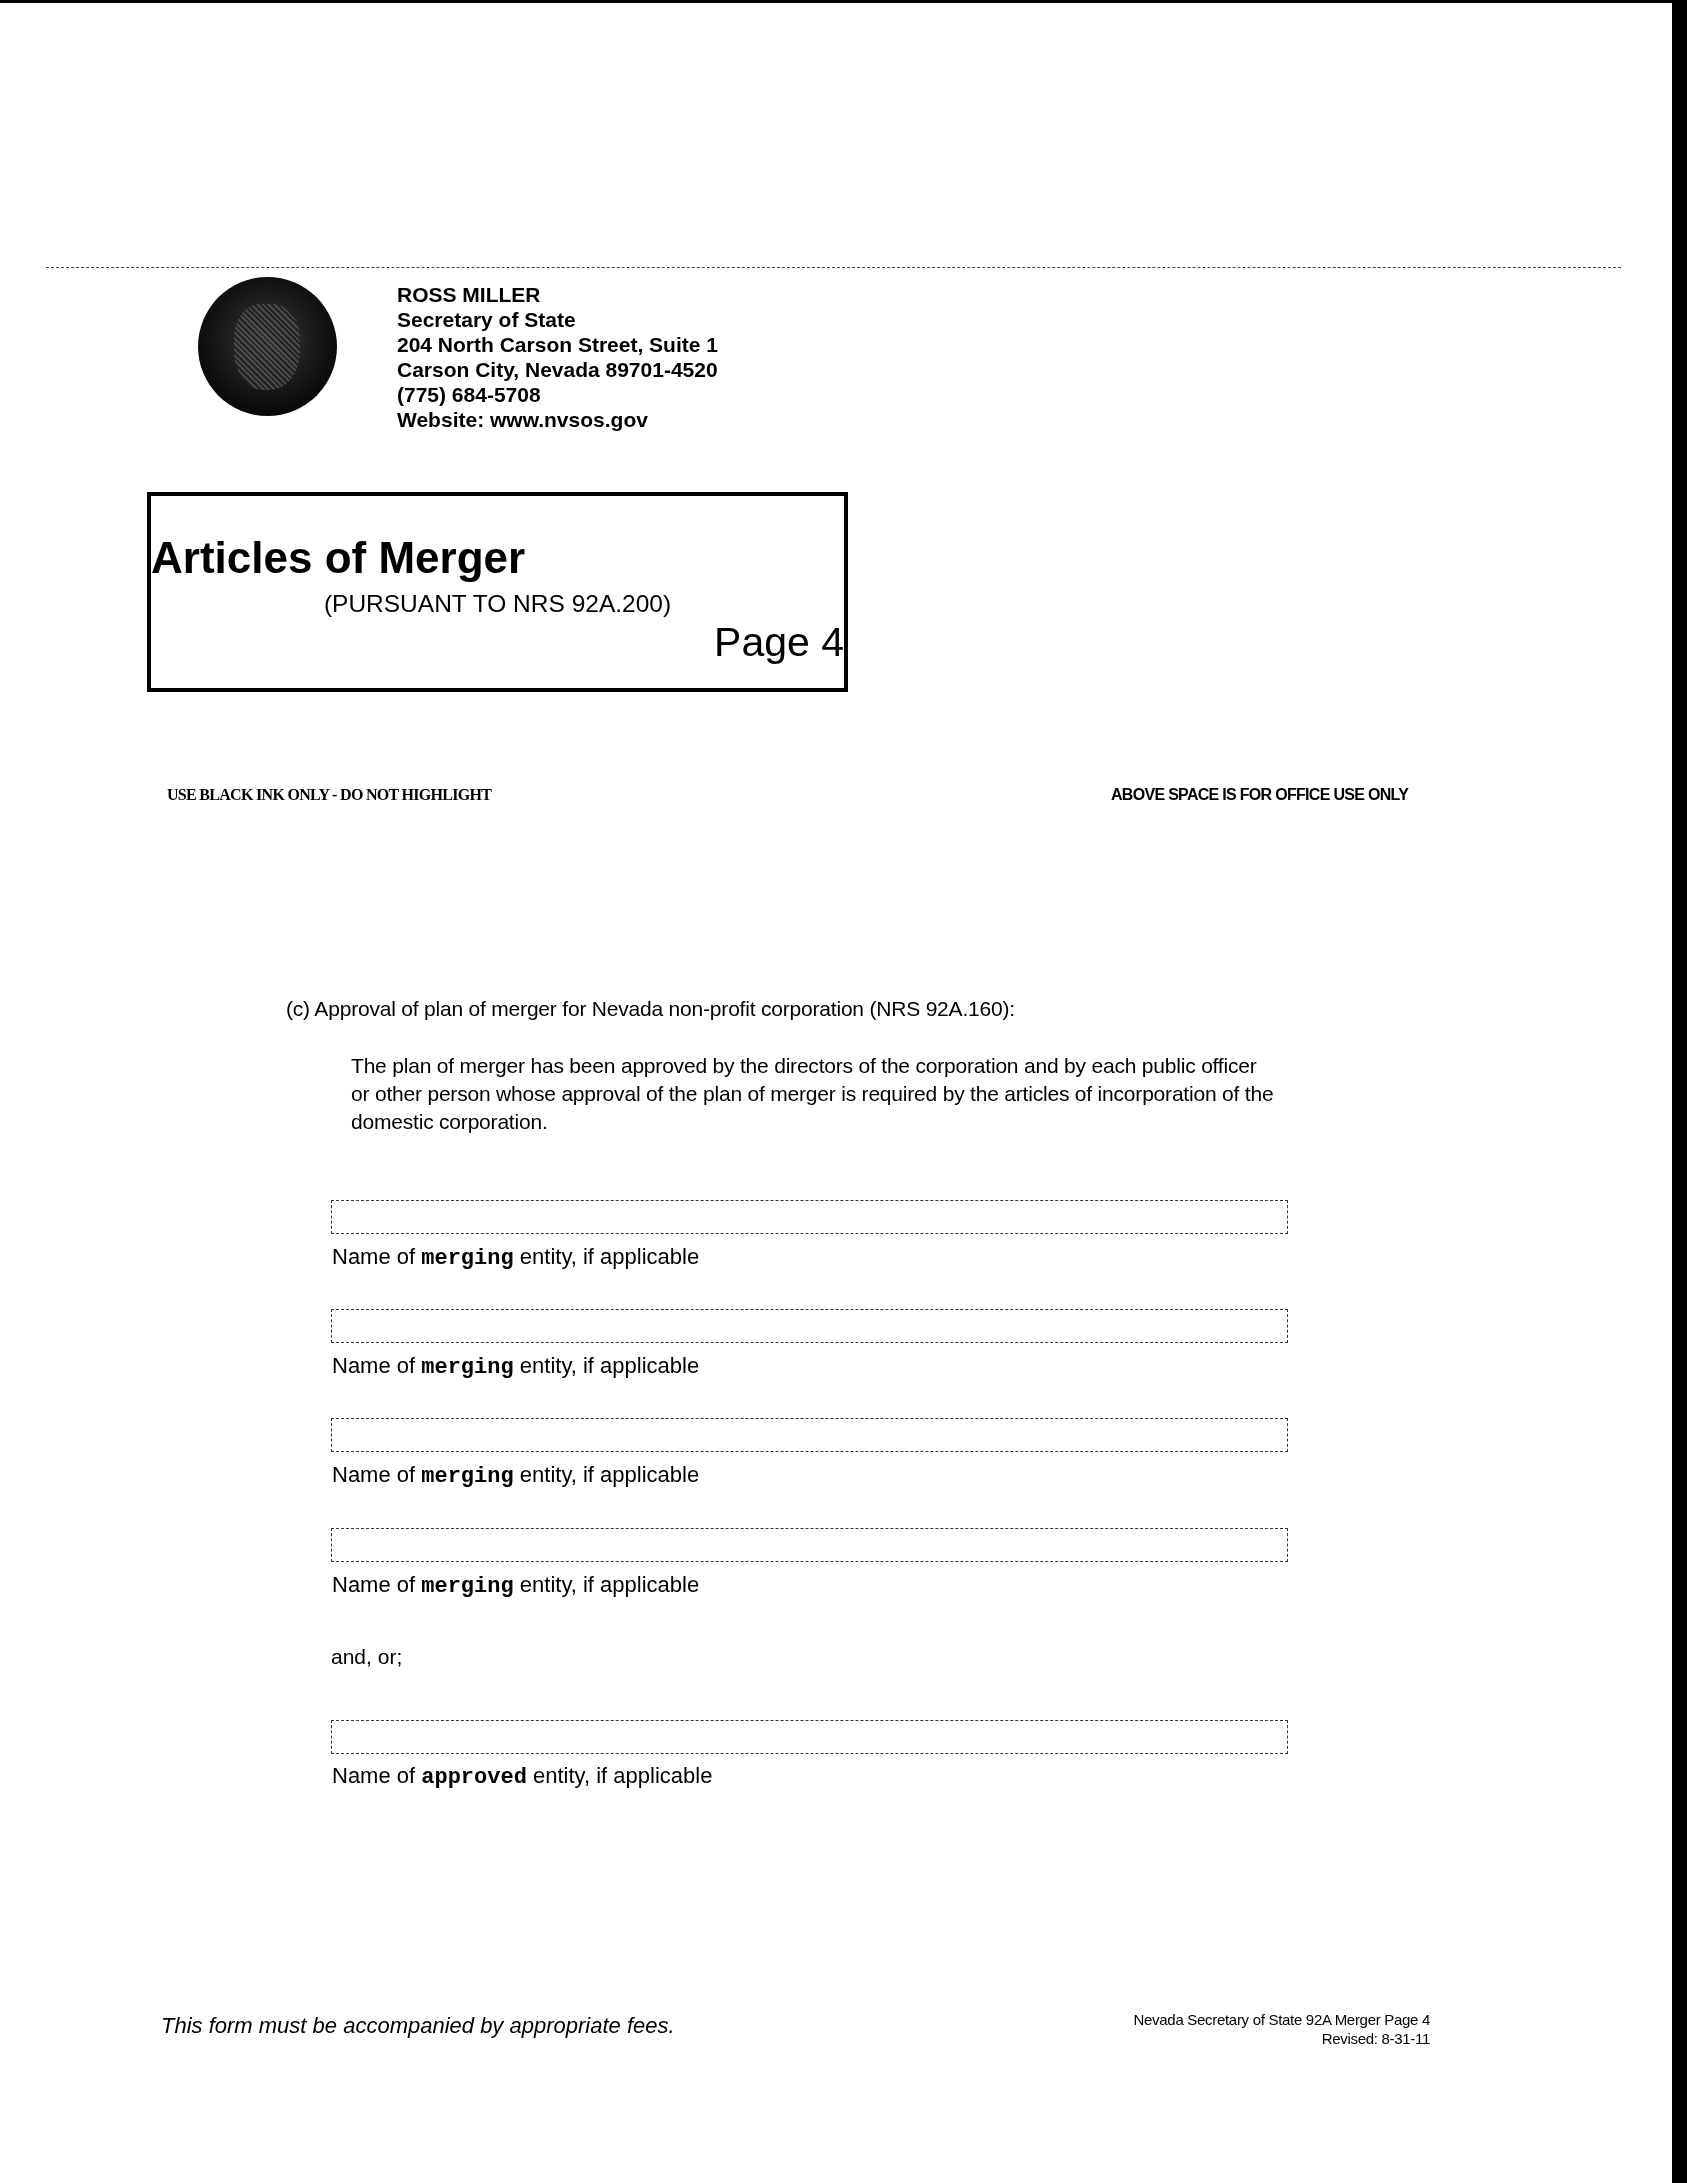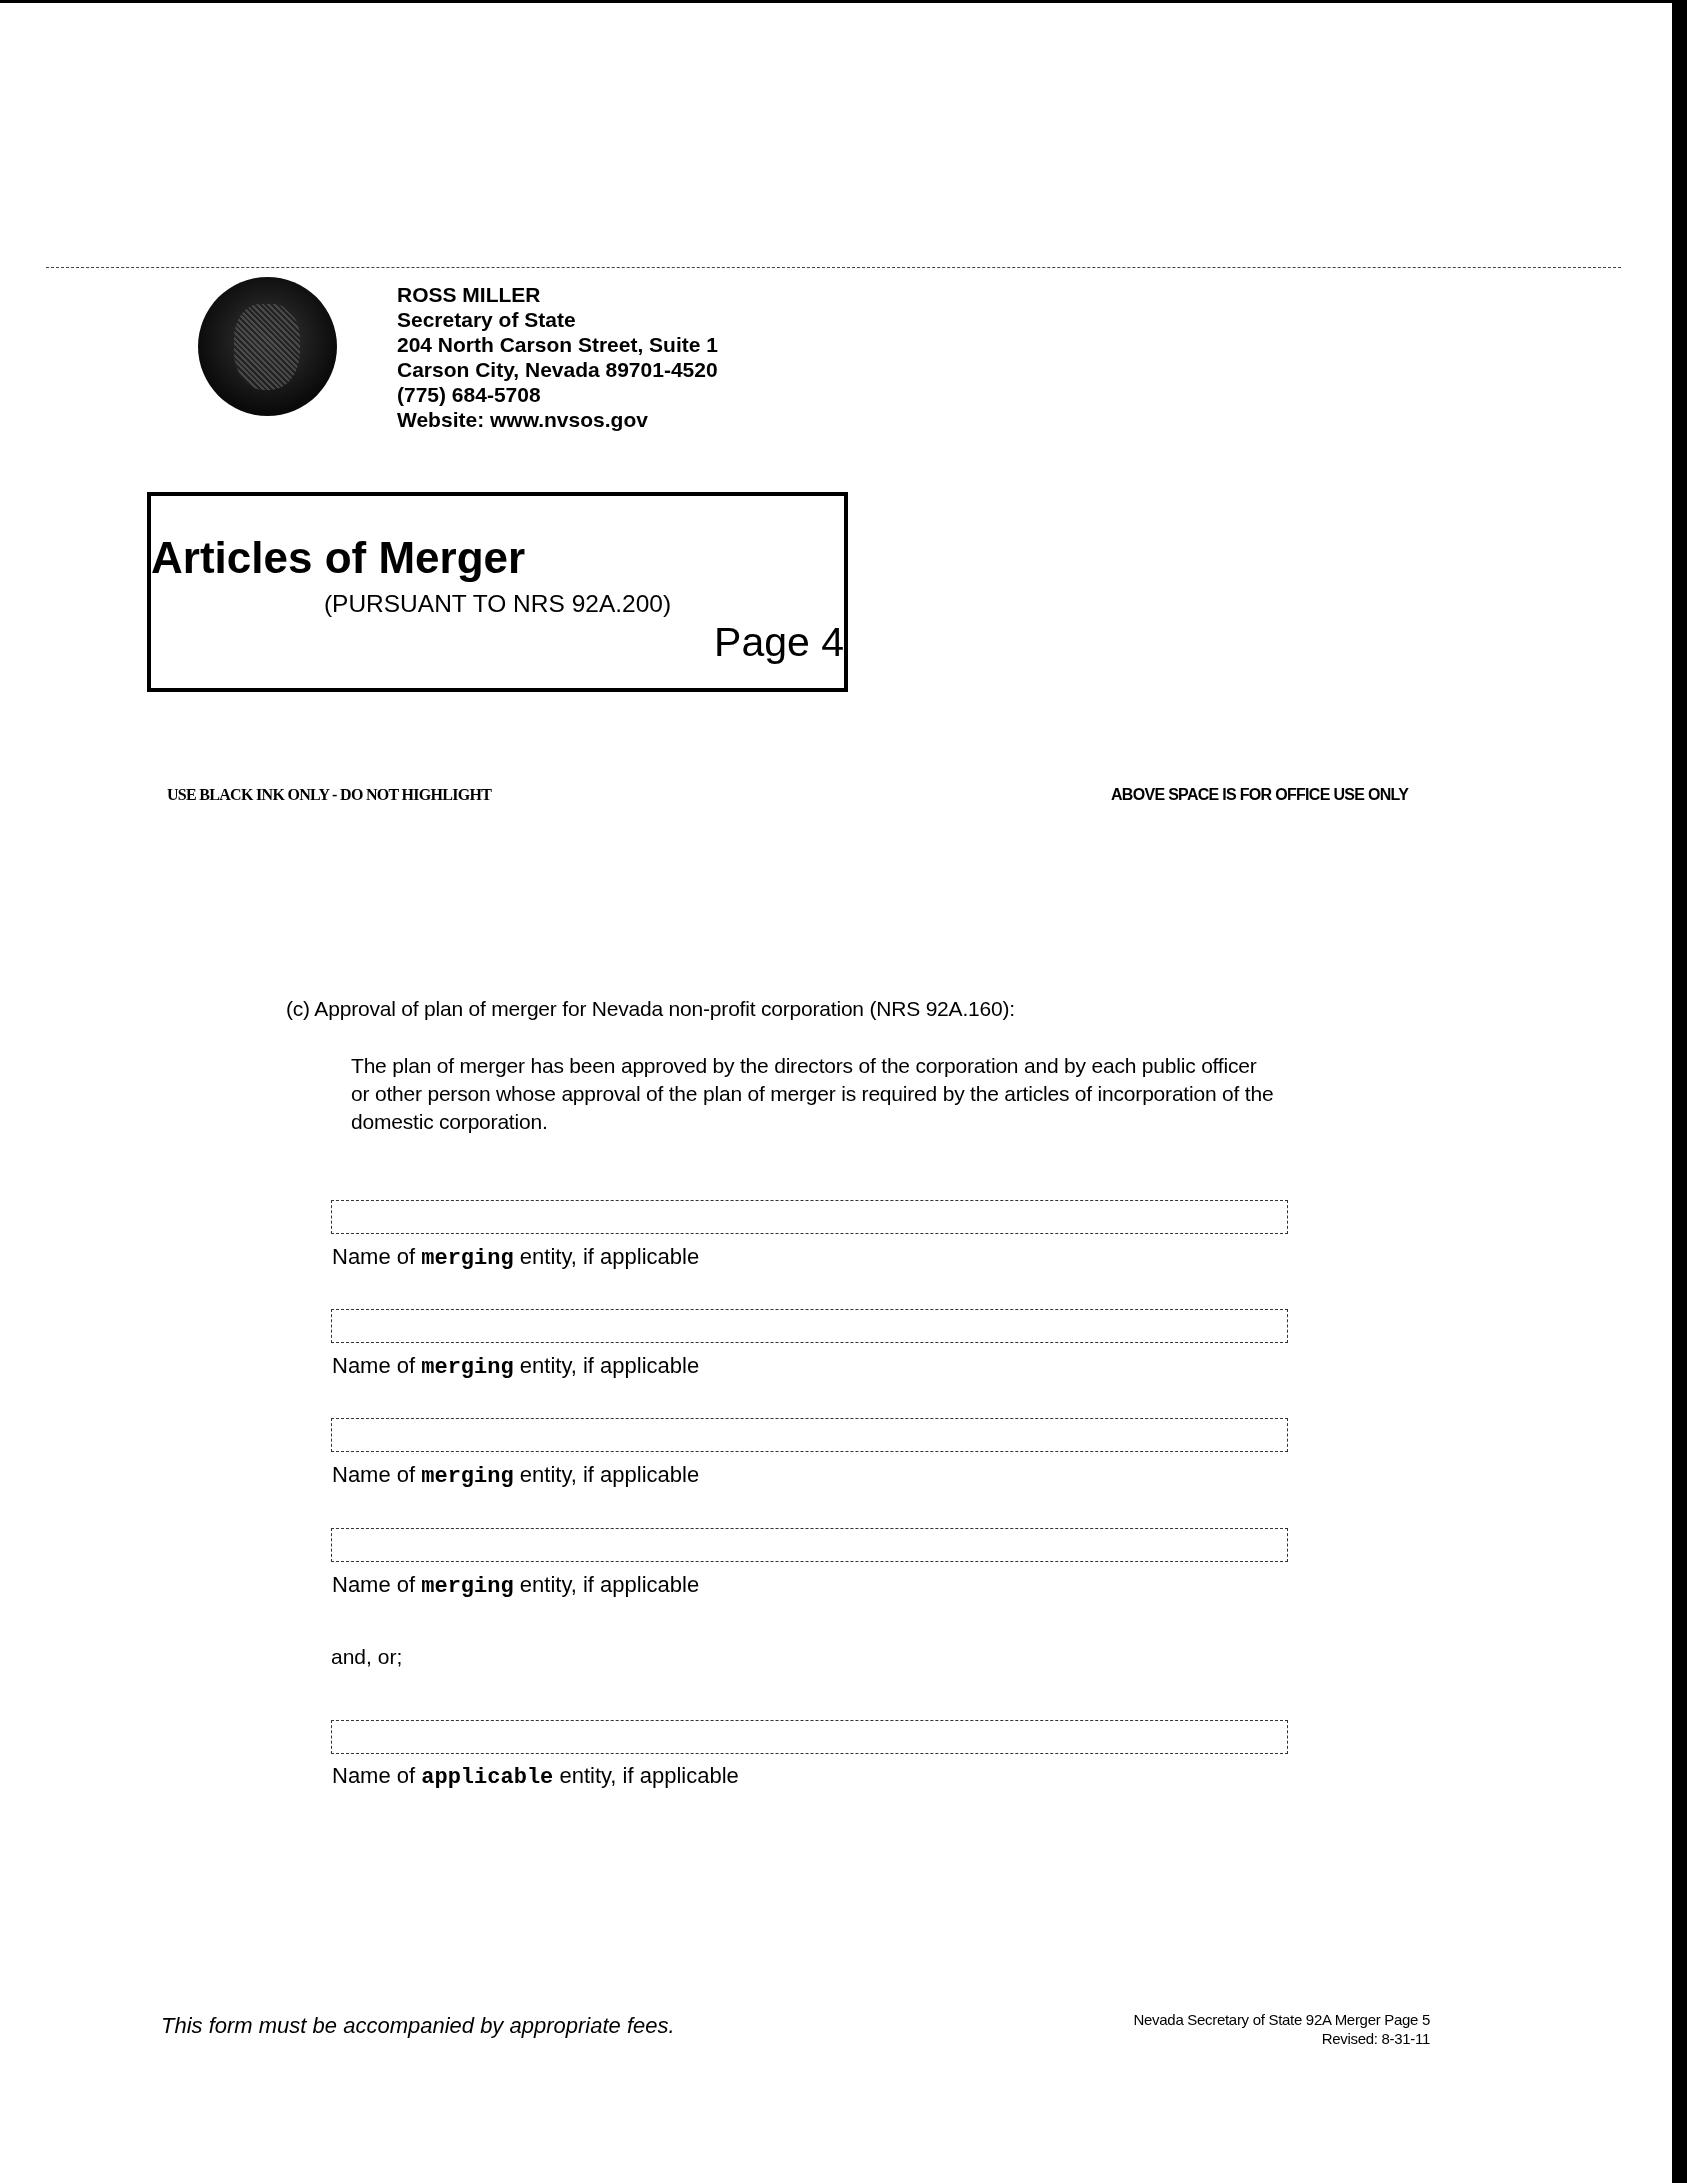--- a/index.html
+++ b/index.html
@@ -116,20 +116,20 @@
 
 <input class="field" style="top: 1418px;" type="text" value="">
 <div class="field-label" style="top:1462px"><span>Name of </span><b>merging</b><span> entity, if applicable</span></div>
 
 <input class="field" style="top: 1528px;" type="text" value="">
 <div class="field-label" style="top:1572px"><span>Name of </span><b>merging</b><span> entity, if applicable</span></div>
 
 <div class="and-or">and, or;</div>
 
 <input class="field" style="top: 1720px;" type="text" value="">
-<div class="field-label" style="top:1763px"><span>Name of </span><b>applicable</b><span> entity, if applicable</span></div>
+<div class="field-label" style="top:1763px"><span>Name of </span><b>approved</b><span> entity, if applicable</span></div>
 
 <div class="footer-left">This form must be accompanied by appropriate fees.</div>
 <div class="footer-right">
-  <div>Nevada Secretary of State 92A Merger Page 5</div>
+  <div>Nevada Secretary of State 92A Merger Page 4</div>
   <div>Revised:  8-31-11</div>
 </div>
 
 
 </body></html>

